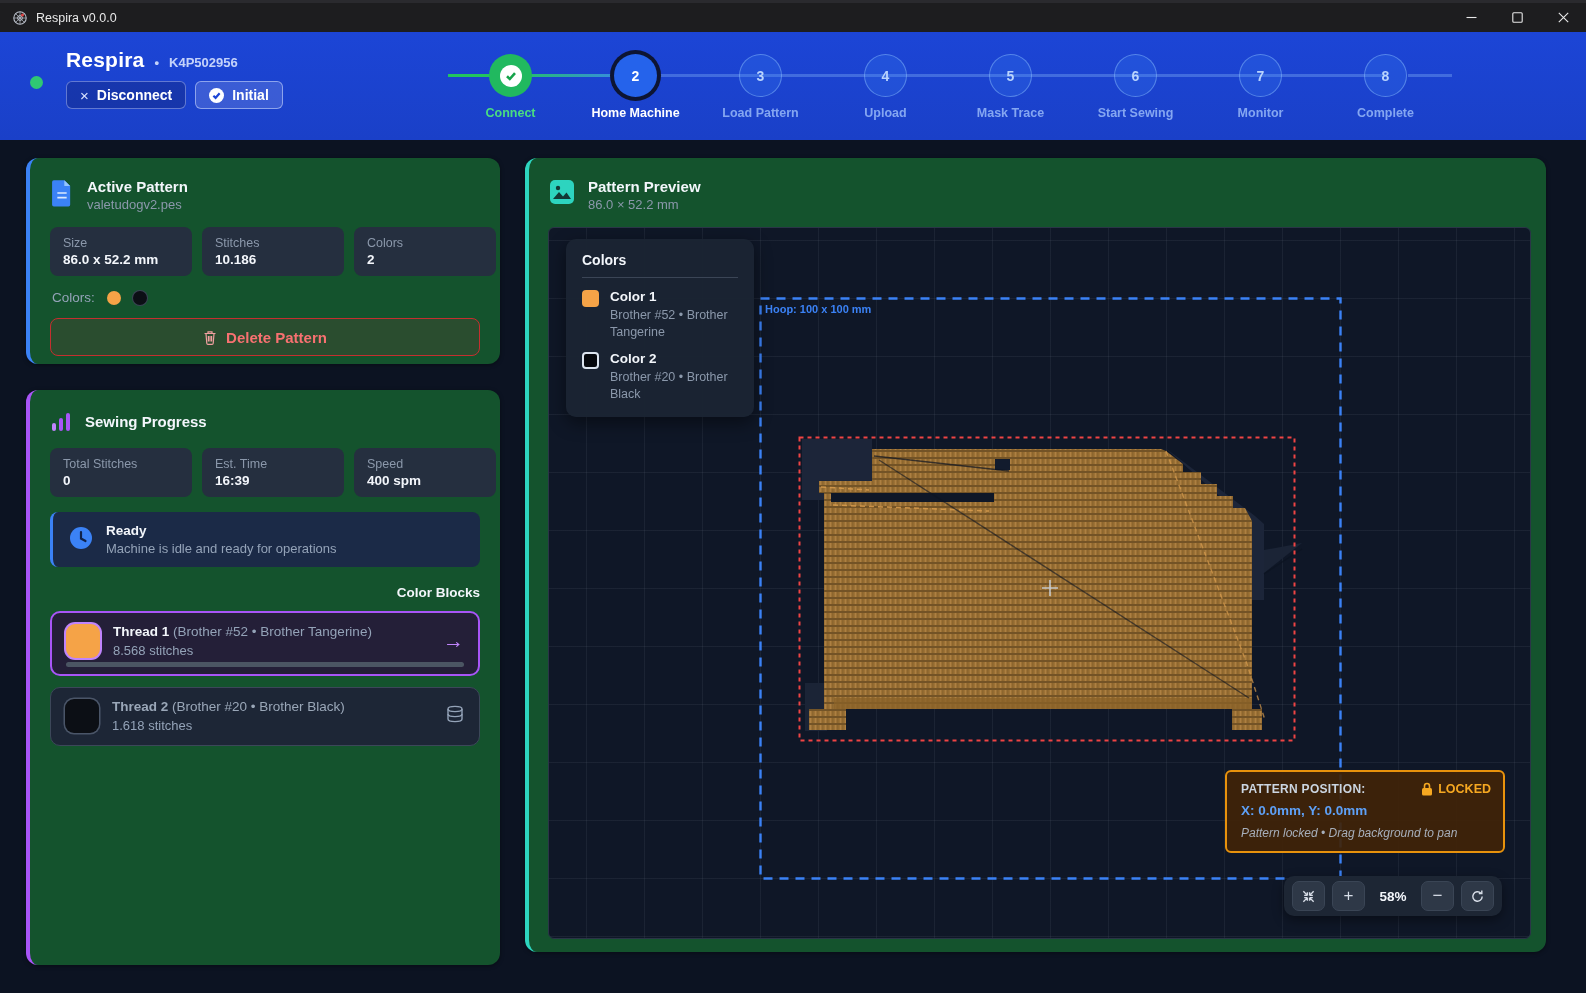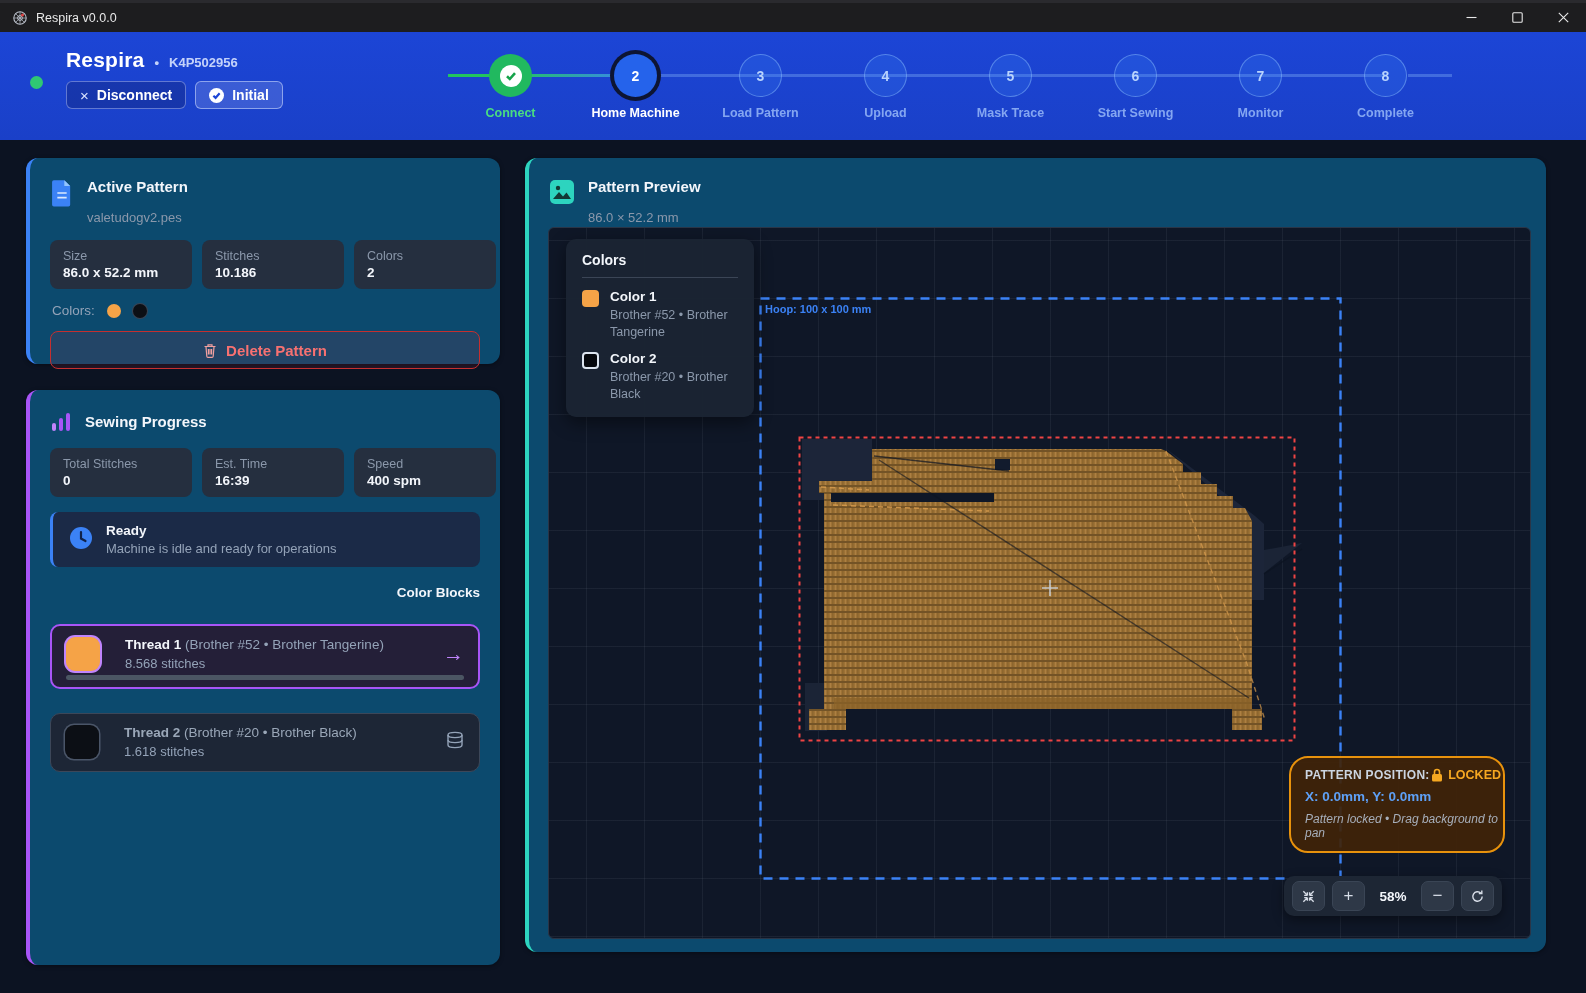--- a/index.html
+++ b/index.html
@@ -42,49 +42,49 @@
   .inner-disc { width:22px; height:22px; border-radius:50%; background:#fff; display:flex; align-items:center; justify-content:center; }
   .inner-disc svg { stroke:#16a34a; stroke-width:2.6; fill:none; }
   .step.active .circle { background:#2563eb; color:#fff; box-shadow:0 0 0 4px #0d1533; }
   .step.upcoming .circle { background:rgba(59,130,246,.22); border:1.5px solid rgba(147,197,253,.45); color:#b9d4fd; }
   .step-label { margin-top:9px; font-size:12.5px; font-weight:bold; color:rgba(168,200,253,.75); }
   .step.done .step-label { color:#4ade80; }
   .step.active .step-label { color:#fff; }
 
   
   .main { position:absolute; left:0; top:140px; right:0; bottom:0; }
-  .card { position:absolute; background:#0c4a6e; border-radius:12px; box-shadow:0 1px 4px rgba(0,0,0,.4); }
+  .card { position:absolute; background:#14532d; border-radius:12px; box-shadow:0 1px 4px rgba(0,0,0,.4); }
   .card.blue   { border-left:4px solid #3b82f6; }
   .card.purple { border-left:4px solid #a855f7; }
   .card.teal   { border-left:4px solid #2dd4bf; }
 
   .card-head { display:flex; gap:13px; padding:20px 20px 0 20px; }
   .card-head .ic { flex:0 0 auto; margin-top:1px; }
   .card-title { color:#f3f6fb; font-size:15px; font-weight:bold; }
-  .card-sub { color:#8b98ab; font-size:13px; margin-top:15px; }
+  .card-sub { color:#8b98ab; font-size:13px; margin-top:2px; }
 
   .stats { display:flex; gap:10px; padding:15px 4px 0 20px; }
   .statbox { flex:1; background:#252f3f; border-radius:8px; padding:9px 13px; }
   .statbox .sl { color:#8b98ab; font-size:12.5px; }
   .statbox .sv { color:#f3f6fb; font-size:13.5px; font-weight:bold; margin-top:2px; }
 
   .colors-row { display:flex; align-items:center; gap:12px; padding:14px 20px 0 22px; }
   .colors-row .cl { color:#94a3b8; font-size:13.5px; }
   .dot14 { width:14px; height:14px; border-radius:50%; }
   .dot14.k { box-shadow:0 0 0 1px #3a4454; }
 
   .delete-btn { margin:13px 20px 0 20px; height:38px; border-radius:8px; border:1.5px solid #c52f2f; background:rgba(190,40,60,.13); display:flex; align-items:center; justify-content:center; gap:9px; color:#f87171; font-size:15px; font-weight:bold; cursor:pointer; }
 
   .statusbox { margin:15px 20px 0 20px; background:#1b2a47; border-left:3px solid #3b82f6; border-radius:8px; padding:11px 15px; display:flex; gap:12px; align-items:flex-start; }
   .statusbox .st { color:#f3f6fb; font-size:13.5px; font-weight:bold; }
   .statusbox .sx { color:#94a3b8; font-size:13px; margin-top:3px; }
 
   .blocks-label { color:#f3f6fb; font-size:13.5px; font-weight:bold; padding:18px 20px 0 22px;text-align:right; }
 
-  .thread { position:relative; margin:24px 20px 0 20px; border-radius:10px; padding:11px 14px 16px 14px; display:flex; align-items:center; gap:25px; cursor:pointer; }
+  .thread { position:relative; margin:11px 20px 0 20px; border-radius:10px; padding:11px 14px 16px 14px; display:flex; align-items:center; gap:13px; cursor:pointer; }
   .thread.active { border:2px solid #a855f7; background:#241f38; }
   .thread.idle { border:1.5px solid #3c4759; background:#1d2636; padding-bottom:12px; }
   .swatch34 { width:34px; height:34px; border-radius:9px; flex:0 0 auto; }
   .thread.active .swatch34 { box-shadow:0 0 0 2px #c084fc; }
   .thread.idle .swatch34 { box-shadow:0 0 0 1.5px #4a5568; }
   .t-name { font-size:13.5px; color:#f3f6fb; }
   .t-name b { font-weight:bold; }
   .t-name .t-detail { color:#94a3b8; font-weight:normal; }
   .thread.idle .t-name, .thread.idle .t-name .t-detail { color:#9aa7b8; }
   .t-st { color:#94a3b8; font-size:13px; margin-top:4px; }
@@ -105,21 +105,21 @@
   .legend-title { color:#f3f6fb; font-size:14px; font-weight:bold; }
   .legend hr { border:none; border-top:1px solid #3b4556; margin:9px 0 11px 0; }
   .legend-item { display:flex; gap:11px; margin-top:10px; }
   .sw17 { width:17px; height:17px; border-radius:4px; flex:0 0 auto; margin-top:1px; }
   .sw17.k { border:2px solid #dbe3ee; }
   .li-label { color:#f3f6fb; font-size:13.5px; font-weight:bold; }
   .li-detail { color:#8b98ab; font-size:12.5px; line-height:1.35; margin-top:3px; }
 
   .hoop-label { position:absolute; left:216px; top:75px; color:#3b82f6; font-size:11px; font-weight:bold; }
 
-  .pos-overlay { position:absolute; right:25px; bottom:85px; width:216px; background:rgba(64,36,8,.92); border:2px solid #e8920c; border-radius:19px; padding:10px 2px 11px 14px; }
+  .pos-overlay { position:absolute; right:25px; bottom:85px; width:280px; background:rgba(64,36,8,.92); border:2px solid #e8920c; border-radius:6px; padding:10px 12px 11px 14px; }
   .pos-row1 { display:flex; align-items:center; justify-content:space-between; }
   .pos-label { color:#cbd5e1; font-size:12px; font-weight:bold; letter-spacing:.3px; }
   .pos-locked { display:flex; align-items:center; gap:5px; color:#f6a821; font-size:12.5px; font-weight:bold; }
   .pos-coords { color:#5ea0f6; font-size:13.5px; font-weight:bold; margin-top:7px; }
   .pos-hint { color:#a7afbb; font-size:12px; font-style:italic; margin-top:8px; }
 
   .zoom-toolbar { position:absolute; right:28px; bottom:22px; height:40px; background:#1d2634; border-radius:10px; display:flex; align-items:center; gap:7px; padding:0 8px; box-shadow:0 4px 12px rgba(0,0,0,.4); }
   .zbtn { width:33px; height:30px; background:#2e3847; border:1px solid #3a4555; border-radius:7px; display:flex; align-items:center; justify-content:center; color:#d7dde7; font-size:17px; cursor:pointer; }
   .zlevel { color:#f3f6fb; font-size:13.5px; font-weight:bold; width:42px; text-align:center; }
 </style>

